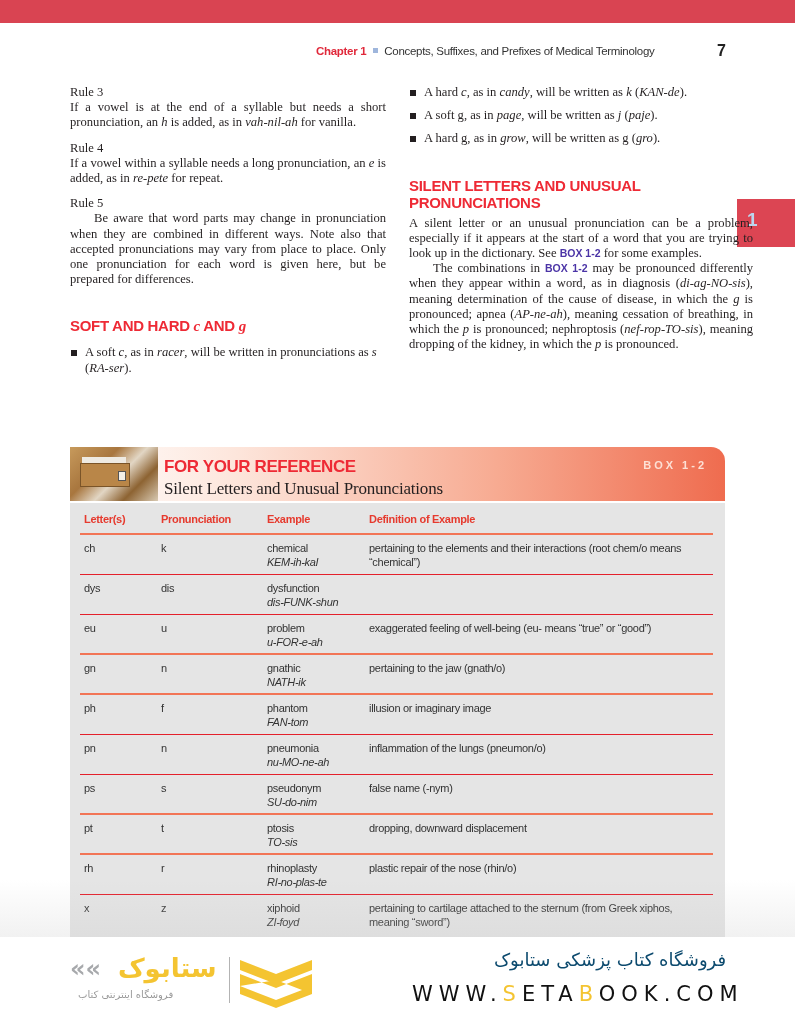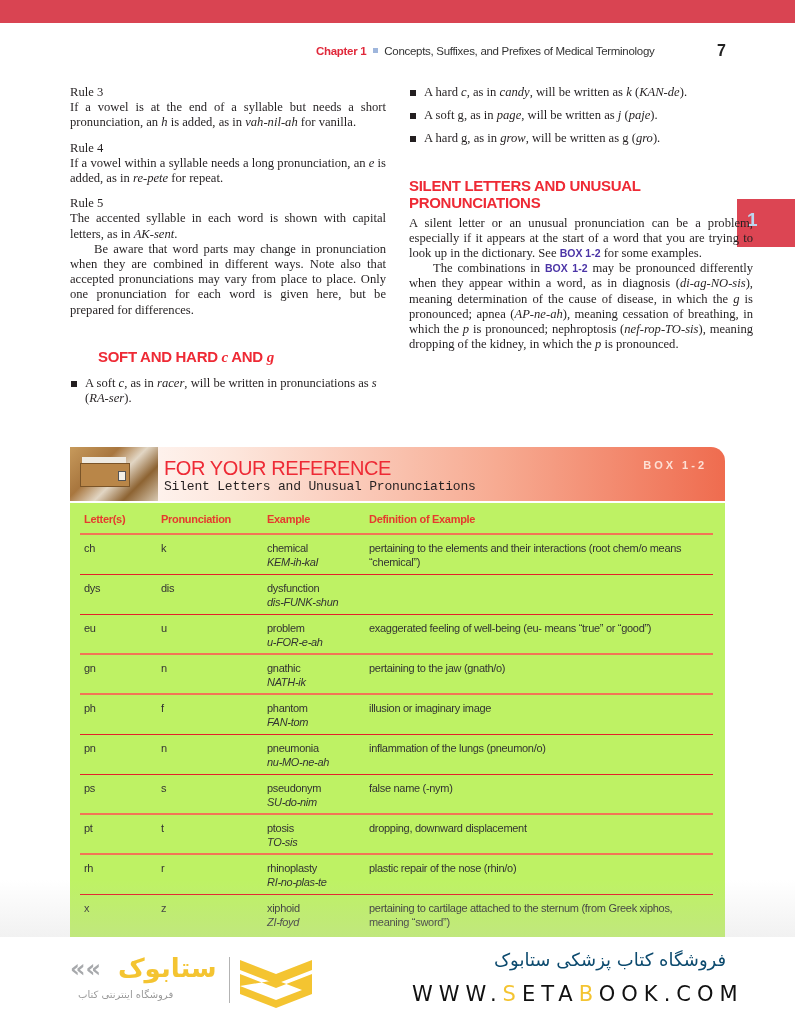--- a/index.html
+++ b/index.html
@@ -34,25 +34,25 @@
 
   
   .refbox { position: absolute; left: 70px; top: 447px; width: 655px; height: 490px; }
   .refbox-head { position: absolute; left: 0; top: 0; width: 655px; height: 54px; border-top-right-radius: 14px;
     background: linear-gradient(90deg, #ffffff 0%, #fde6dc 25%, #f7ab92 65%, #ef6c4f 100%); }
   .refbox-img { position: absolute; left: 0; top: 0; width: 88px; height: 54px;
     background: linear-gradient(135deg, #c79a5c 0%, #a8763e 35%, #e2d6c4 55%, #8d6332 75%, #d8c9b2 100%); overflow: hidden; }
   .refbox-img .drawer { position: absolute; left: 10px; top: 16px; width: 50px; height: 24px; background: #b98648; border: 1px solid #7a5428; }
   .refbox-img .card { position: absolute; left: 12px; top: 10px; width: 44px; height: 10px; background: #eeeae2; }
   .refbox-img .label { position: absolute; left: 48px; top: 24px; width: 8px; height: 10px; background: #f3efe7; border: 1px solid #555; }
-  .refbox-title { position: absolute; left: 94px; top: 10px; font-family: "Liberation Sans", sans-serif; font-weight: normal; font-size: 20px; color: #ee2a35; letter-spacing: -0.4px; }
-  .refbox-sub { position: absolute; left: 94px; top: 32px; font-family: Liberation Mono, monospace; font-size: 13px; color: #231f20; letter-spacing: -0.2px; }
+  .refbox-title { position: absolute; left: 94px; top: 10px; font-family: "Liberation Sans", sans-serif; font-weight: bold; font-size: 17px; color: #ee2a35; letter-spacing: -0.4px; }
+  .refbox-sub { position: absolute; left: 94px; top: 32px; font-family: Liberation Serif, serif; font-size: 17px; color: #231f20; letter-spacing: -0.2px; }
   .refbox-badge { position: absolute; right: 18px; top: 12px; font-family: "Liberation Sans", sans-serif; font-weight: bold; font-size: 11px; letter-spacing: 3px; color: #fde0d5; }
 
-  .refbox-body { position: absolute; left: 0; top: 56px; width: 655px; height: 434px; background: #bef264; }
+  .refbox-body { position: absolute; left: 0; top: 56px; width: 655px; height: 434px; background: #e5e5e5; }
   .th-row { position: absolute; top: 10px; left: 0; width: 100%; font-family: "Liberation Sans", sans-serif; font-weight: bold; font-size: 11px; color: #e63a2e; letter-spacing: -0.3px; }
   .th-row span { position: absolute; }
   .hdr-line { position: absolute; left: 10px; top: 30px; width: 633px; height: 2px; background: #f27556; }
 
   .row { position: absolute; left: 0; width: 100%; height: 40px; font-family: "Liberation Sans", sans-serif; font-size: 11px; line-height: 14px; color: #333; letter-spacing: -0.3px; padding-left: 44px; }
   .row .c { position: absolute; top: 6px; }
   .row .c1 { left: 14px; }
   .row .c2 { left: 91px; }
   .row .c3 { left: 197px; }
   .row .c4 { left: 299px; width: 345px; }
@@ -92,25 +92,24 @@
   <div class="rule-block">
     <div class="rule-title">Rule 3</div>
     <div><span>If a vowel is at the end of a syllable but needs a short pronunciation, an </span><i>h</i><span> is added, as in </span><i>vah-nil-ah</i><span> for vanilla.</span></div>
   </div>
   <div class="rule-block">
     <div class="rule-title">Rule 4</div>
     <div><span>If a vowel within a syllable needs a long pronunciation, an </span><i>e</i><span> is added, as in </span><i>re-pete</i><span> for repeat.</span></div>
   </div>
   <div class="rule-block" style="margin-bottom:0">
     <div class="rule-title">Rule 5</div>
-    <div><span>The accented syllable in each word is shown with capital letters, as in </span><i>AK-sent</i><span>.</span></div>
   </div>
   <p class="indent">Be aware that word parts may change in pronunciation when they are combined in different ways. Note also that accepted pronunciations may vary from place to place. Only one pronunciation for each word is given here, but be prepared for differences.</p>
 
-  <div class="sec-head" style="margin-top:30px; margin-bottom:10px;margin-left:28px;"><span>SOFT AND HARD </span><i>c</i><span> AND </span><i>g</i></div>
+  <div class="sec-head" style="margin-top:30px; margin-bottom:10px;"><span>SOFT AND HARD </span><i>c</i><span> AND </span><i>g</i></div>
 
   <div class="bullet">
     <span class="sqb"></span>
     <span>A soft </span><i>c</i><span>, as in </span><i>racer</i><span>, will be written in pronunciations as </span><i>s</i><span> (</span><i>RA-ser</i><span>).</span>
   </div>
 </div>
 
 <div class="col col-right">
   <div class="bullet">
     <span class="sqb"></span>

